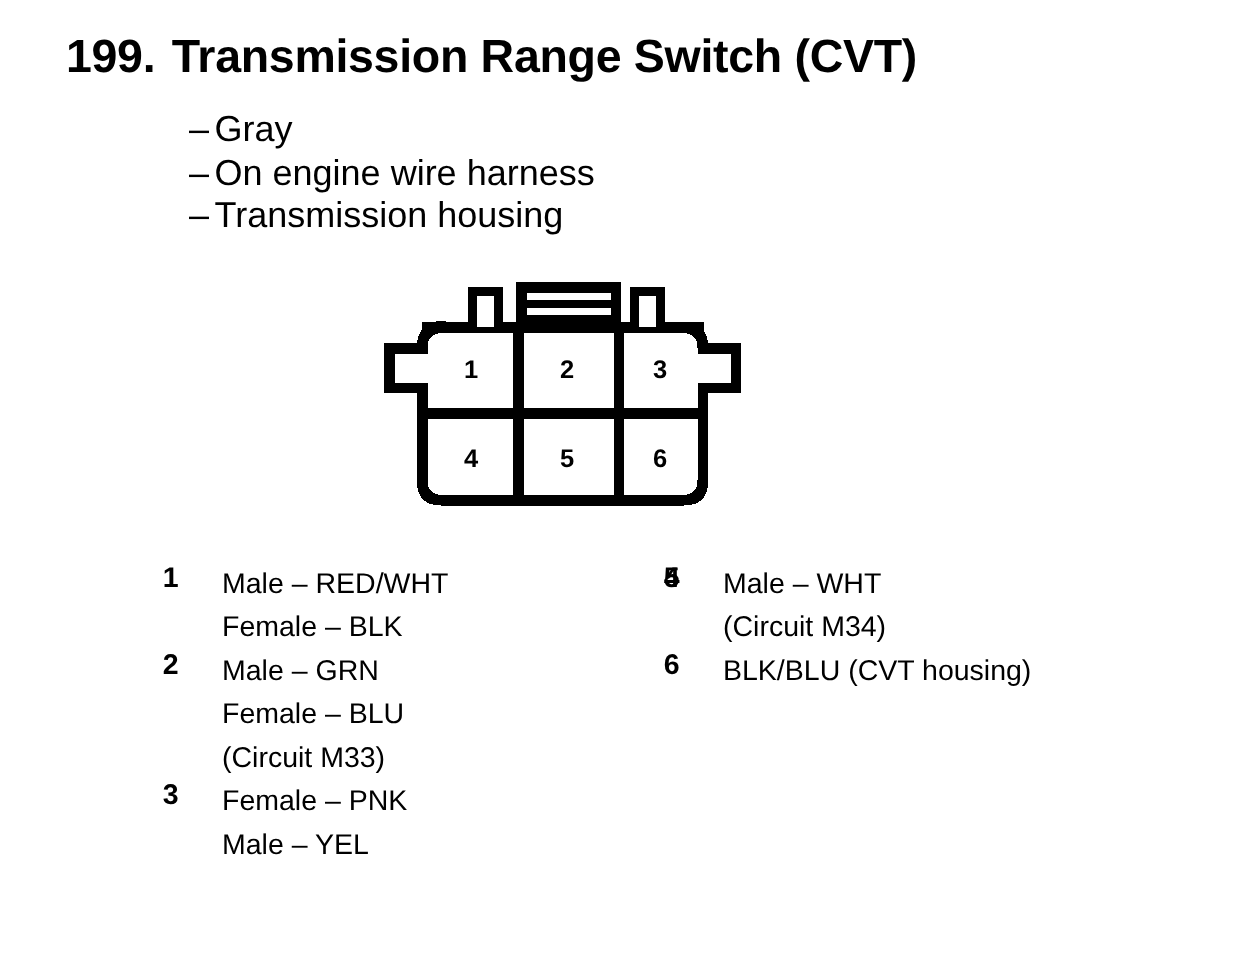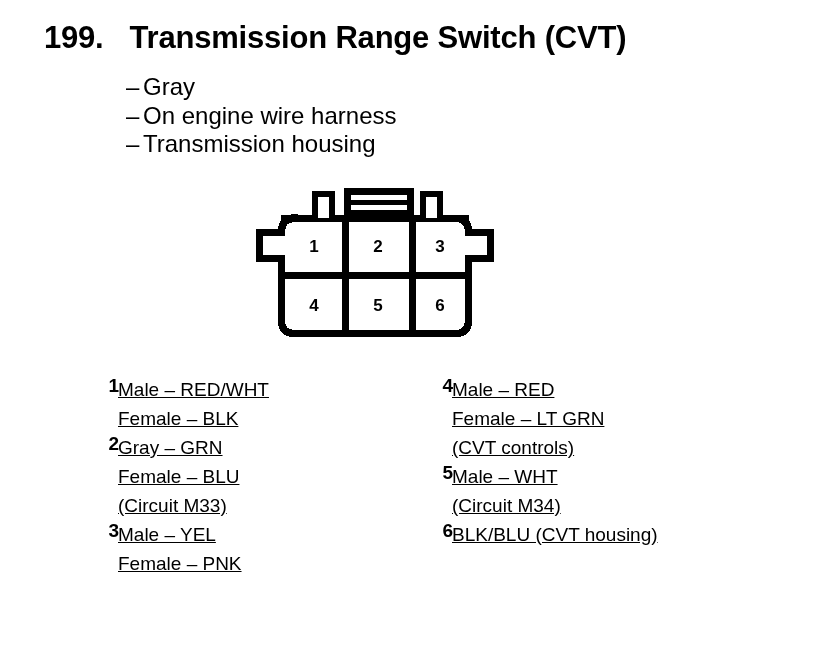--- a/index.html
+++ b/index.html
@@ -22,21 +22,21 @@
     position: absolute;
     left: 44px;
     top: 20px;
     font-size: 31px;
     font-weight: bold;
     letter-spacing: -0.2px;
     white-space: nowrap;
     line-height: 36px;
   }
   #page-title .num {
-    margin-right: 26px;
+    margin-right: 11px;
   }
 
   
   #attr-list {
     position: absolute;
     left: 126px;
     top: 73px;
     line-height: 28.5px;
   }
   #attr-list .attr-row {
@@ -81,22 +81,21 @@
   .legend-entry .pin-label {
     position: absolute;
     left: 0;
     top: 0;
     width: 15px;
     text-align: right;
     font-size: 19px;
     font-weight: bold;
   }
   .legend-entry .pin-lines {
-    margin-left: 14px;
-    text-decoration: underline;
+    margin-left: 44px;
   }
   .legend-entry .pin-line {
     font-size: 19px;
     line-height: 29px;
     white-space: nowrap;
   }
 </style>
 </head>
 <body>
 
@@ -202,45 +201,40 @@
     <span class="pin-label">1</span>
     <div class="pin-lines">
       <div class="pin-line">Male – RED/WHT</div>
       <div class="pin-line">Female – BLK</div>
     </div>
   </div>
 
   <div class="legend-entry">
     <span class="pin-label">2</span>
     <div class="pin-lines">
-      <div class="pin-line">Gray – GRN</div>
+      <div class="pin-line">Male – GRN</div>
       <div class="pin-line">Female – BLU</div>
       <div class="pin-line">(Circuit M33)</div>
     </div>
   </div>
 
   <div class="legend-entry">
     <span class="pin-label">3</span>
     <div class="pin-lines">
+      <div class="pin-line">Female – PNK</div>
       <div class="pin-line">Male – YEL</div>
-      <div class="pin-line">Female – PNK</div>
     </div>
   </div>
 
 </div>
 
 <div id="legend-right" class="legend-col">
 
   <div class="legend-entry">
     <span class="pin-label">4</span>
-    <div class="pin-lines">
-      <div class="pin-line">Male – RED</div>
-      <div class="pin-line">Female – LT GRN</div>
-      <div class="pin-line">(CVT controls)</div>
-    </div>
   </div>
 
   <div class="legend-entry">
     <span class="pin-label">5</span>
     <div class="pin-lines">
       <div class="pin-line">Male – WHT</div>
       <div class="pin-line">(Circuit M34)</div>
     </div>
   </div>
 

